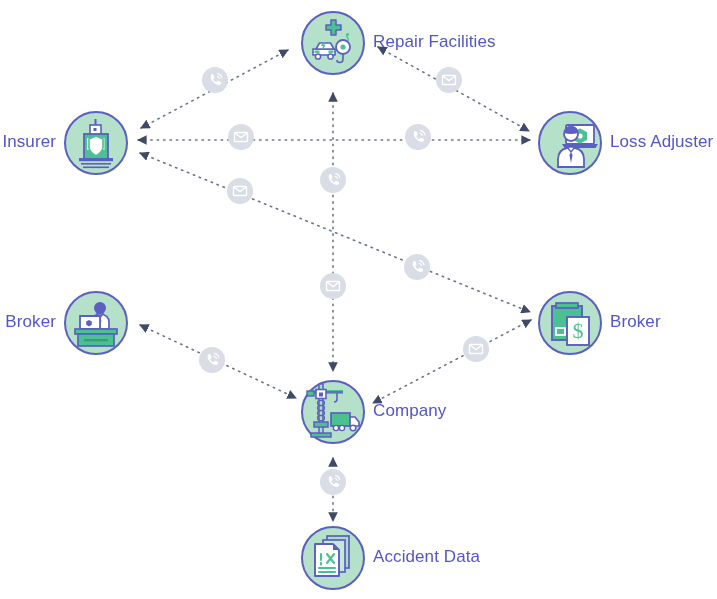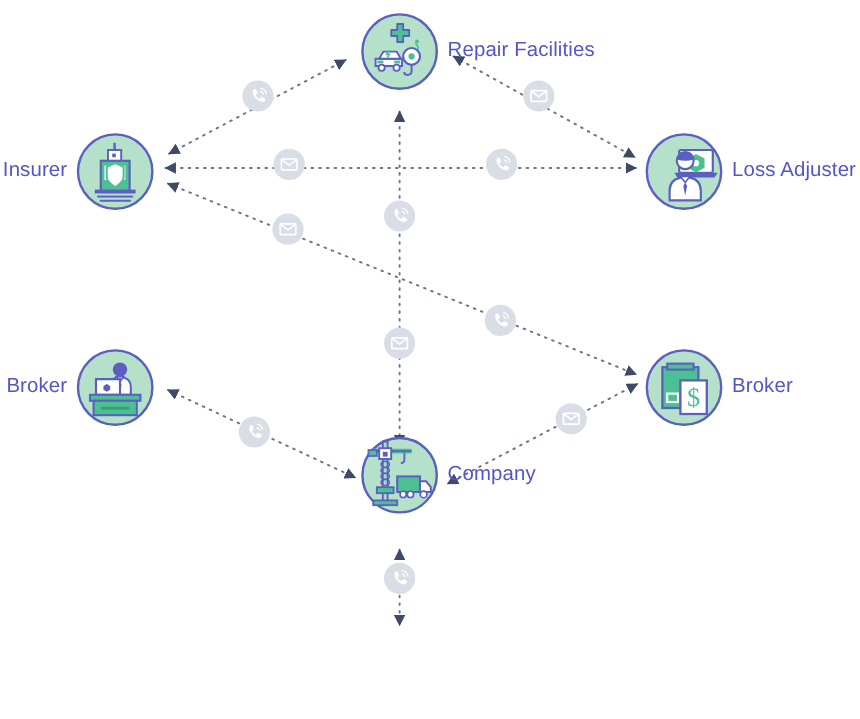--- a/index.html
+++ b/index.html
@@ -193,21 +193,21 @@
     <svg class="node-icon" viewBox="0 0 64 64">
       <rect x="14" y="15" width="30" height="34" fill="#4cc092" stroke="#5b5fc0" stroke-width="1.9"></rect>
       <rect x="18" y="12" width="22" height="5" fill="#4cc092" stroke="#5b5fc0" stroke-width="1.7"></rect>
       <rect x="18" y="37" width="9" height="7" fill="none" stroke="#ffffff" stroke-width="1.8"></rect>
       <rect x="29" y="26" width="22" height="28" fill="#ffffff" stroke="#5b5fc0" stroke-width="1.9"></rect>
       <text x="40" y="47" text-anchor="middle" font-family="Liberation Serif, serif" font-size="22" fill="#4cc092">$</text>
     </svg>
     <div class="node-label label-right">Broker</div>
   </div>
 
-  <div class="node" style="left:301px; top:364px;">
+  <div class="node" style="left:301px; top:380px;">
     <div class="node-circle"></div>
     <svg class="node-icon" viewBox="0 0 64 64">
       <rect x="18" y="4" width="4" height="52" fill="#a9dcc3" stroke="#5b5fc0" stroke-width="1.5"></rect>
       <path d="M8 12 h34" stroke="#4cc092" stroke-width="4"></path>
       <path d="M8 12 h34" stroke="#5b5fc0" stroke-width="1.4" fill="none"></path>
       <rect x="6" y="11" width="7" height="5" fill="#4cc092" stroke="#5b5fc0" stroke-width="1.4"></rect>
       <rect x="15" y="9.5" width="10" height="9" fill="#ffffff" stroke="#5b5fc0" stroke-width="1.6"></rect>
       <rect x="18" y="12.5" width="4" height="4" fill="#5b5fc0"></rect>
       <path d="M36 13 v6 q0 3 -3 3" fill="none" stroke="#5b5fc0" stroke-width="1.5"></path>
       <g stroke="#5b5fc0" stroke-width="1.2" fill="none">
@@ -220,20 +220,33 @@
       <rect x="10" y="53" width="20" height="4" fill="#4cc092" stroke="#5b5fc0" stroke-width="1.5"></rect>
       <rect x="30" y="33" width="19" height="13" fill="#4cc092" stroke="#5b5fc0" stroke-width="1.7"></rect>
       <path d="M49 37 h5 l4 5 v4 h-9 z" fill="#ffffff" stroke="#5b5fc0" stroke-width="1.7"></path>
       <circle cx="35" cy="48" r="2.6" fill="#ffffff" stroke="#5b5fc0" stroke-width="1.4"></circle>
       <circle cx="41" cy="48" r="2.6" fill="#ffffff" stroke="#5b5fc0" stroke-width="1.4"></circle>
       <circle cx="52" cy="48" r="2.8" fill="#ffffff" stroke="#5b5fc0" stroke-width="1.4"></circle>
     </svg>
     <div class="node-label label-right">Company</div>
   </div>
 
+  <div class="node" style="left:301px; top:526px;">
+    <div class="node-circle"></div>
+    <svg class="node-icon" viewBox="0 0 64 64">
+      <rect x="26" y="10" width="22" height="32" fill="#a9dcc3" stroke="#5b5fc0" stroke-width="1.7"></rect>
+      <rect x="22" y="14" width="22" height="32" fill="#c7e8d8" stroke="#5b5fc0" stroke-width="1.7"></rect>
+      <path d="M14 18 h18 l6 6 v26 h-24 z" fill="#ffffff" stroke="#5b5fc0" stroke-width="1.9" stroke-linejoin="round"></path>
+      <path d="M32 18 v6 h6 z" fill="#5b5fc0"></path>
+      <path d="M20 28 v6 M20 37 v1.6" stroke="#4cc092" stroke-width="2.1" stroke-linecap="round"></path>
+      <path d="M26 28 l7 9 M33 28 l-7 9" stroke="#4cc092" stroke-width="2.1" stroke-linecap="round"></path>
+      <path d="M18 42 h16 M18 46 h16" stroke="#4cc092" stroke-width="2.1" stroke-linecap="round"></path>
+    </svg>
+    <div class="node-label label-right">Accident Data</div>
+  </div>
 
   <div class="badge" style="left:202px; top:67px;">
     <div class="badge-circle"></div>
     <svg width="26" height="26" viewBox="0 0 26 26">
       <path d="M9.3 7.6 c1.1 -1 2.1 -0.4 2.5 0.6 l0.7 1.8 c0.2 0.6 0 1 -0.5 1.4 l-0.9 0.7 c0.5 1.5 1.7 2.7 3.2 3.2 l0.7 -0.9 c0.4 -0.5 0.8 -0.7 1.4 -0.5 l1.8 0.7 c1 0.4 1.6 1.4 0.6 2.5 c-1.2 1.3 -3.3 1.3 -5.8 -0.5 c-2.5 -1.8 -4.1 -4.2 -4.3 -6 c-0.1 -1.2 0.2 -2.3 0.6 -3 z" fill="#ffffff"></path>
       <path d="M15.5 6.6 a5.5 5.5 0 0 1 4.4 4.4" fill="none" stroke="#ffffff" stroke-width="1.1" stroke-linecap="round"></path>
       <path d="M15.2 9.3 a3 3 0 0 1 2.2 2.2" fill="none" stroke="#ffffff" stroke-width="1.1" stroke-linecap="round"></path>
     </svg>
   </div>
 

